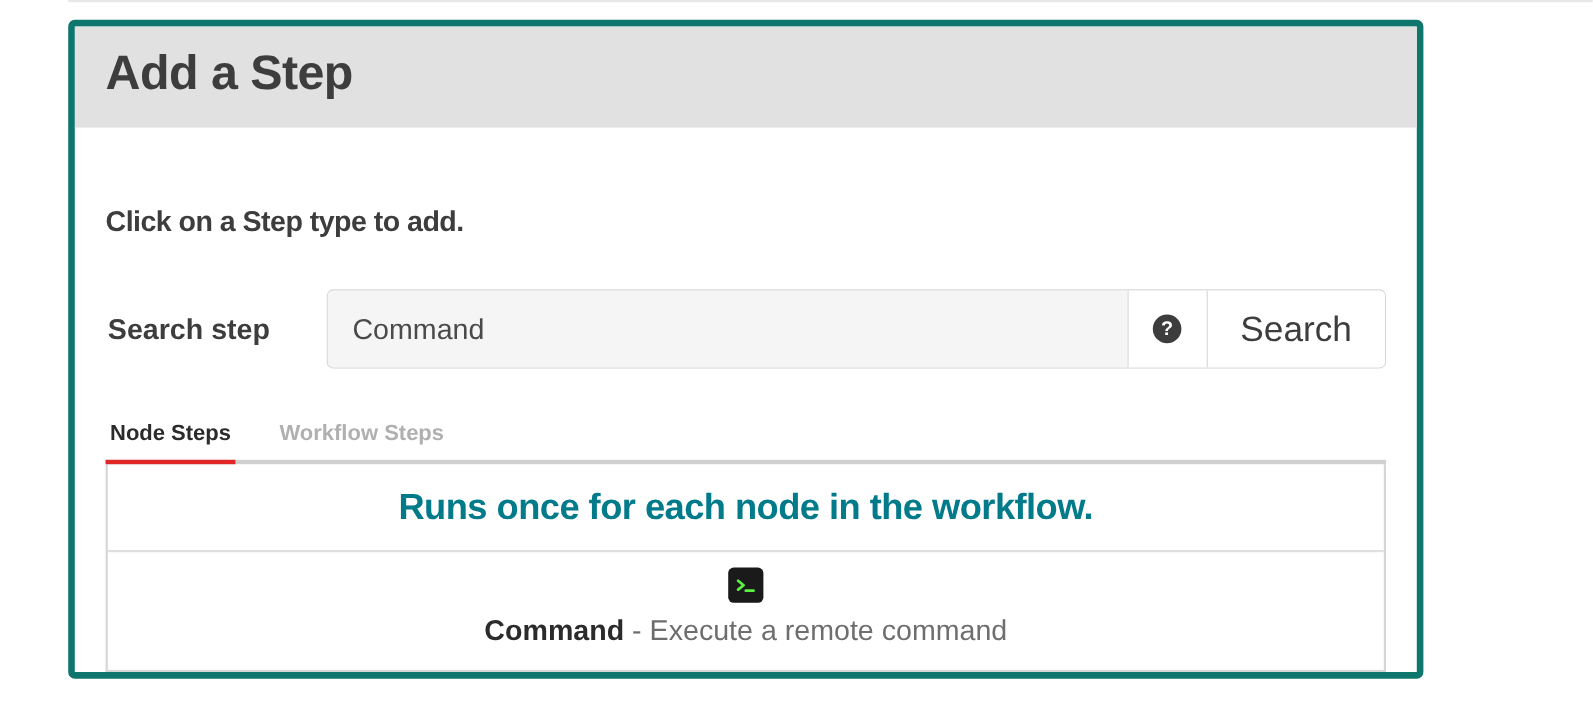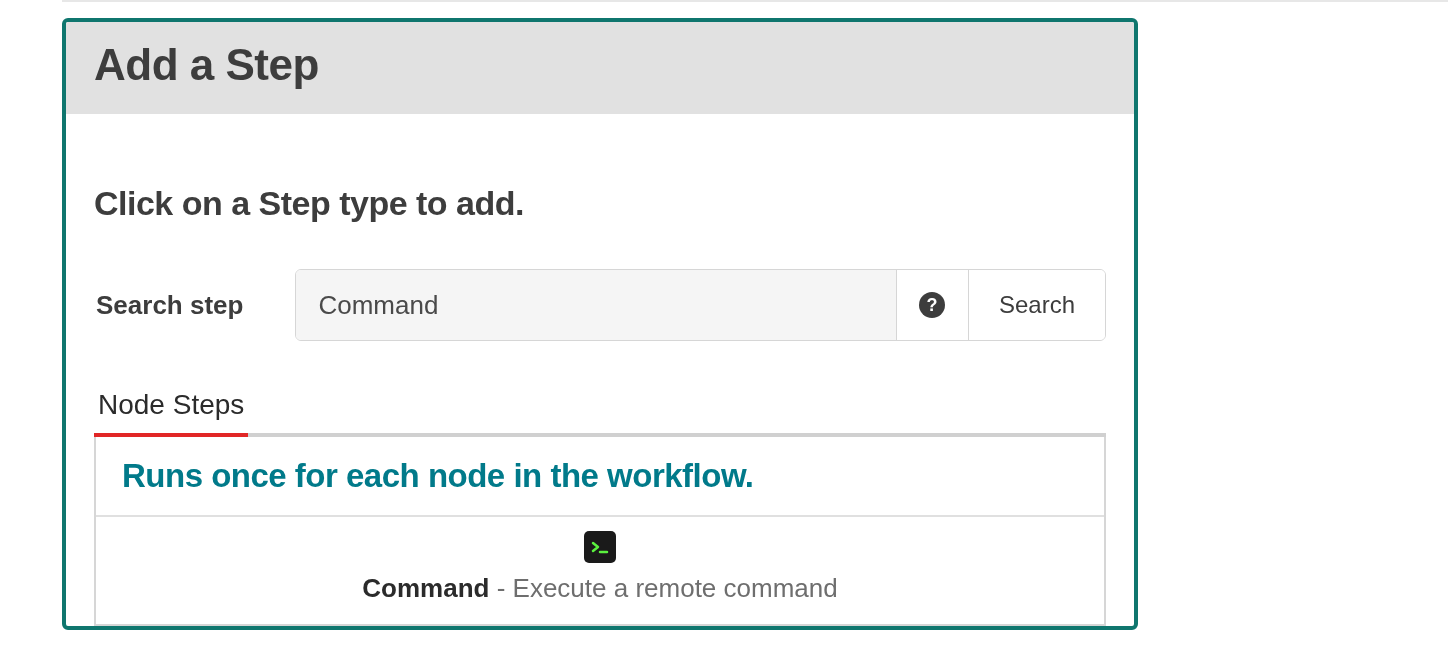--- a/index.html
+++ b/index.html
@@ -21,43 +21,43 @@
     left: 62px;
     right: 0;
     top: 0;
     height: 2px;
     background: #e7e7e7;
   }
   .panel {
     position: absolute;
     left: 62px;
     top: 18px;
-    width: 1076px;
-    border: 4px solid #0f766e;
+    width: 1232px;
+    border: 6px solid #0f766e;
     border-radius: 6px;
     overflow: hidden;
     background: #ffffff;
   }
   .panel-header {
     background: #e1e1e1;
     padding: 18px 28px 24px 28px;
   }
   .panel-title {
     margin: 0;
     font-size: 44px;
     font-weight: 800;
     letter-spacing: -0.5px;
     color: #3d3d3d;
   }
   .panel-body {
     padding: 70px 28px 0 28px;
   }
   .subtitle {
     margin: 0 0 46px 0;
-    font-size: 34px;
+    font-size: 26px;
     font-weight: 800;
     letter-spacing: -0.5px;
     color: #3d3d3d;
   }
   .search-row {
     display: flex;
     align-items: center;
     gap: 28px;
     margin-bottom: 48px;
   }
@@ -93,53 +93,54 @@
     display: flex;
     align-items: center;
     justify-content: center;
     cursor: pointer;
   }
   .help-btn svg { display: block; }
   .search-btn {
     background: #ffffff;
     border: none;
     border-left: 1px solid #d6d6d6;
-    font-size: 24px;
+    font-size: 32px;
     color: #3d3d3d;
     padding: 0 30px;
     cursor: pointer;
     font-weight: 500;
   }
   .tabs {
     display: flex;
     border-bottom: 4px solid #d0d0d0;
     gap: 36px;
     padding-left: 0;
   }
   .tab {
-    font-size: 28px;
-    font-weight: 400;
+    font-size: 20px;
+    font-weight: 700;
     padding: 0 4px 12px 4px;
     color: #b0b0b0;
     position: relative;
     cursor: pointer;
     margin-bottom: -4px;
   }
   .tab.active {
     color: #2b2b2b;
     border-bottom: 4px solid #e12626;
   }
   .list-box {
     border: 2px solid #d6d6d6;
     border-top: none;
     border-radius: 0;
   }
   .list-header {
     padding: 20px 26px 20px 26px;
     border-bottom: 2px solid #e0e0e0;
+    text-align: center;
   }
   .list-header-text {
     margin: 0;
     font-size: 33px;
     font-weight: 800;
     color: #017a8a;
     letter-spacing: -0.5px;
   }
   .step-item {
     display: flex;
@@ -196,20 +197,21 @@
                 <text x="15" y="21" text-anchor="middle" font-family="Arial" font-size="18" font-weight="bold" fill="#ffffff">?</text>
               </svg>
             </span>
           </button>
           <button class="search-btn">Search</button>
         </div>
       </div>
 
       <div class="tabs">
         <div class="tab active">Node Steps</div>
+        <div class="tab">Workflow Steps</div>
       </div>
 
       <div class="list-box">
         <div class="list-header">
           <p class="list-header-text">Runs once for each node in the workflow.</p>
         </div>
         <div class="step-item">
           <span class="step-icon">
             <svg width="24" height="24" viewBox="0 0 24 24">
               <polyline points="5,8 10,12 5,16" stroke="#5bf23f" stroke-width="2.5" fill="none" stroke-linecap="round" stroke-linejoin="round"></polyline>

